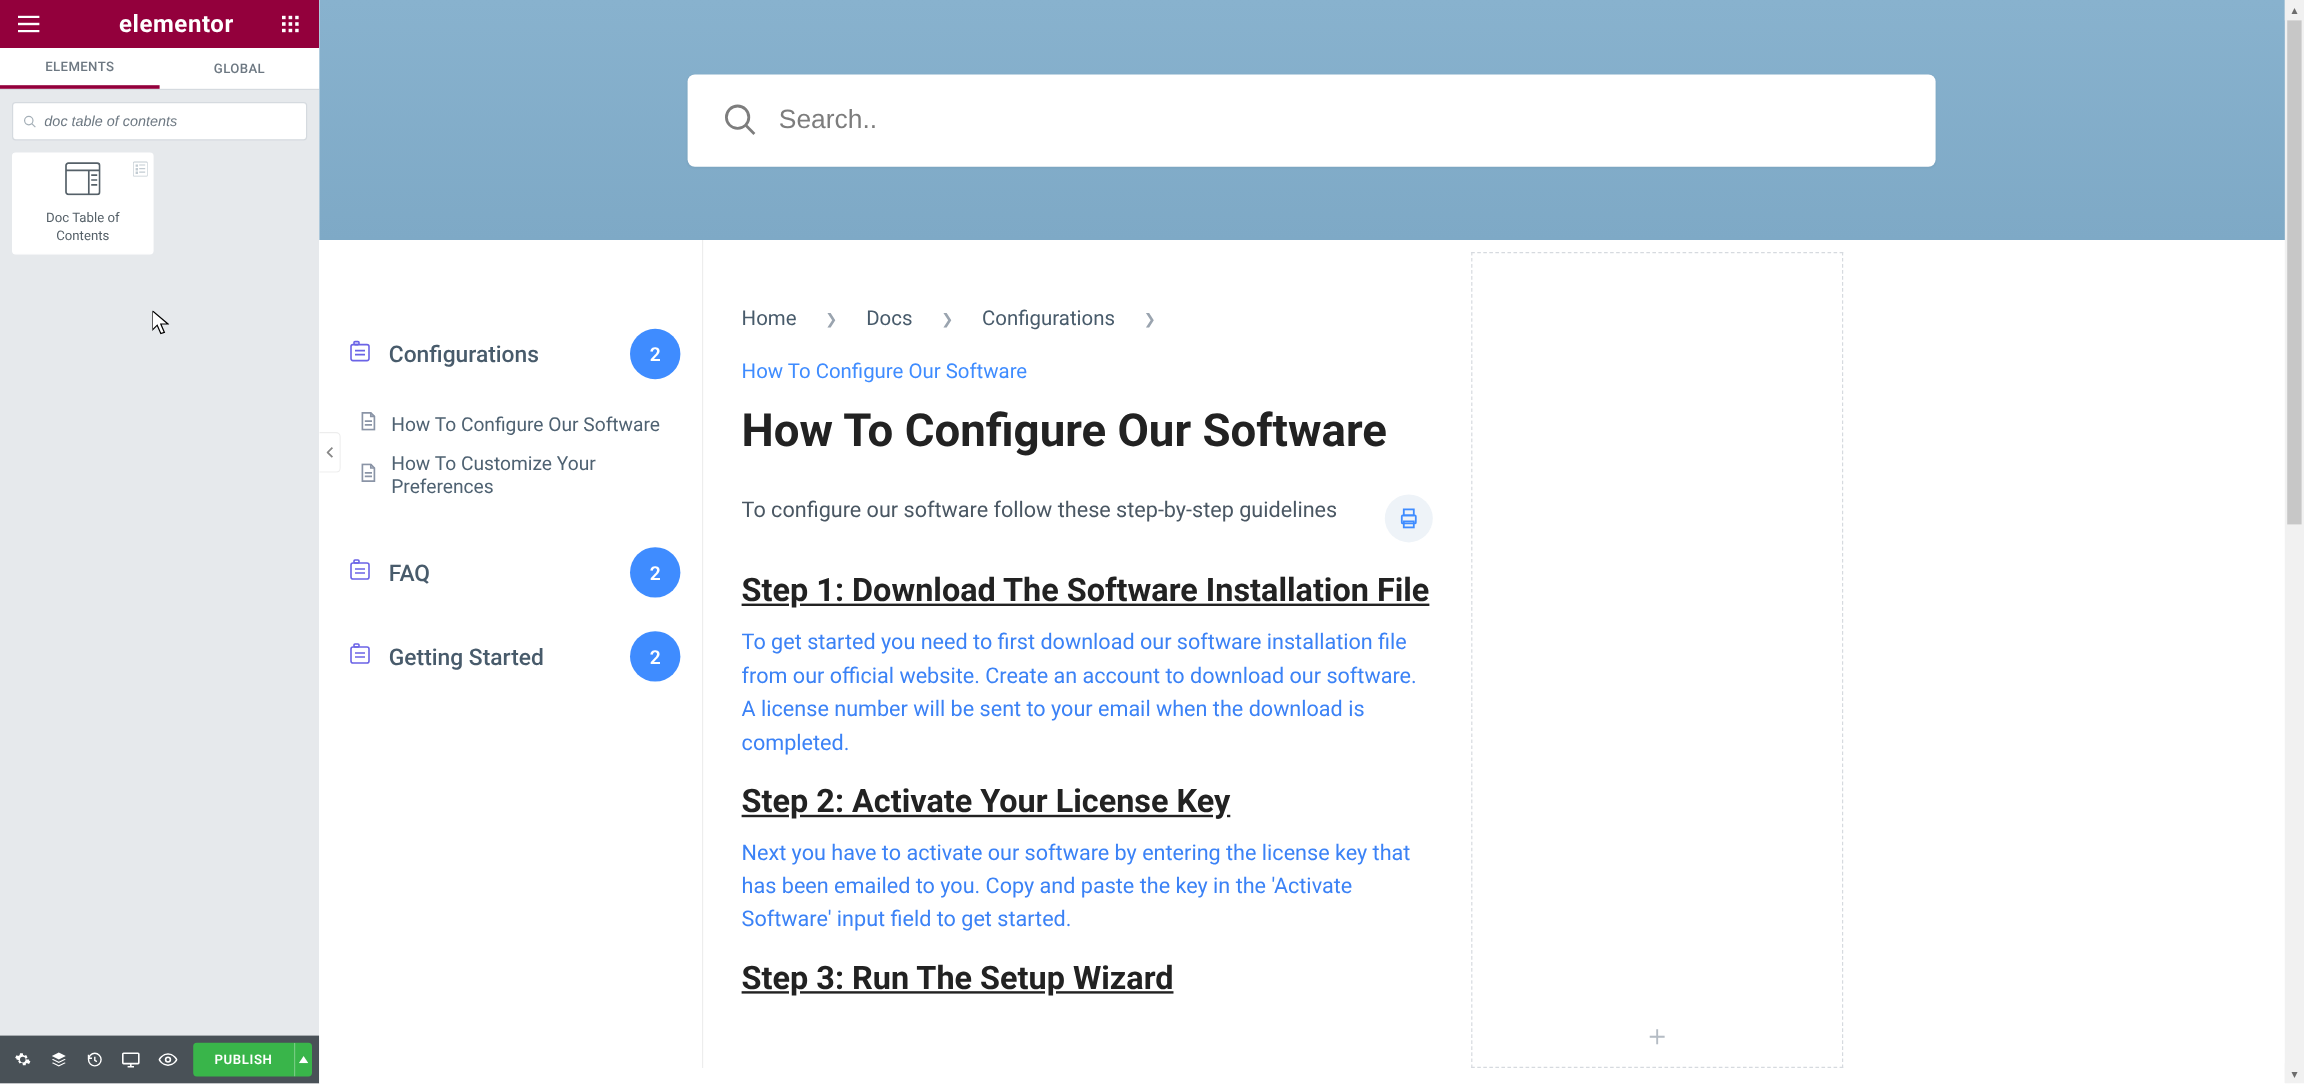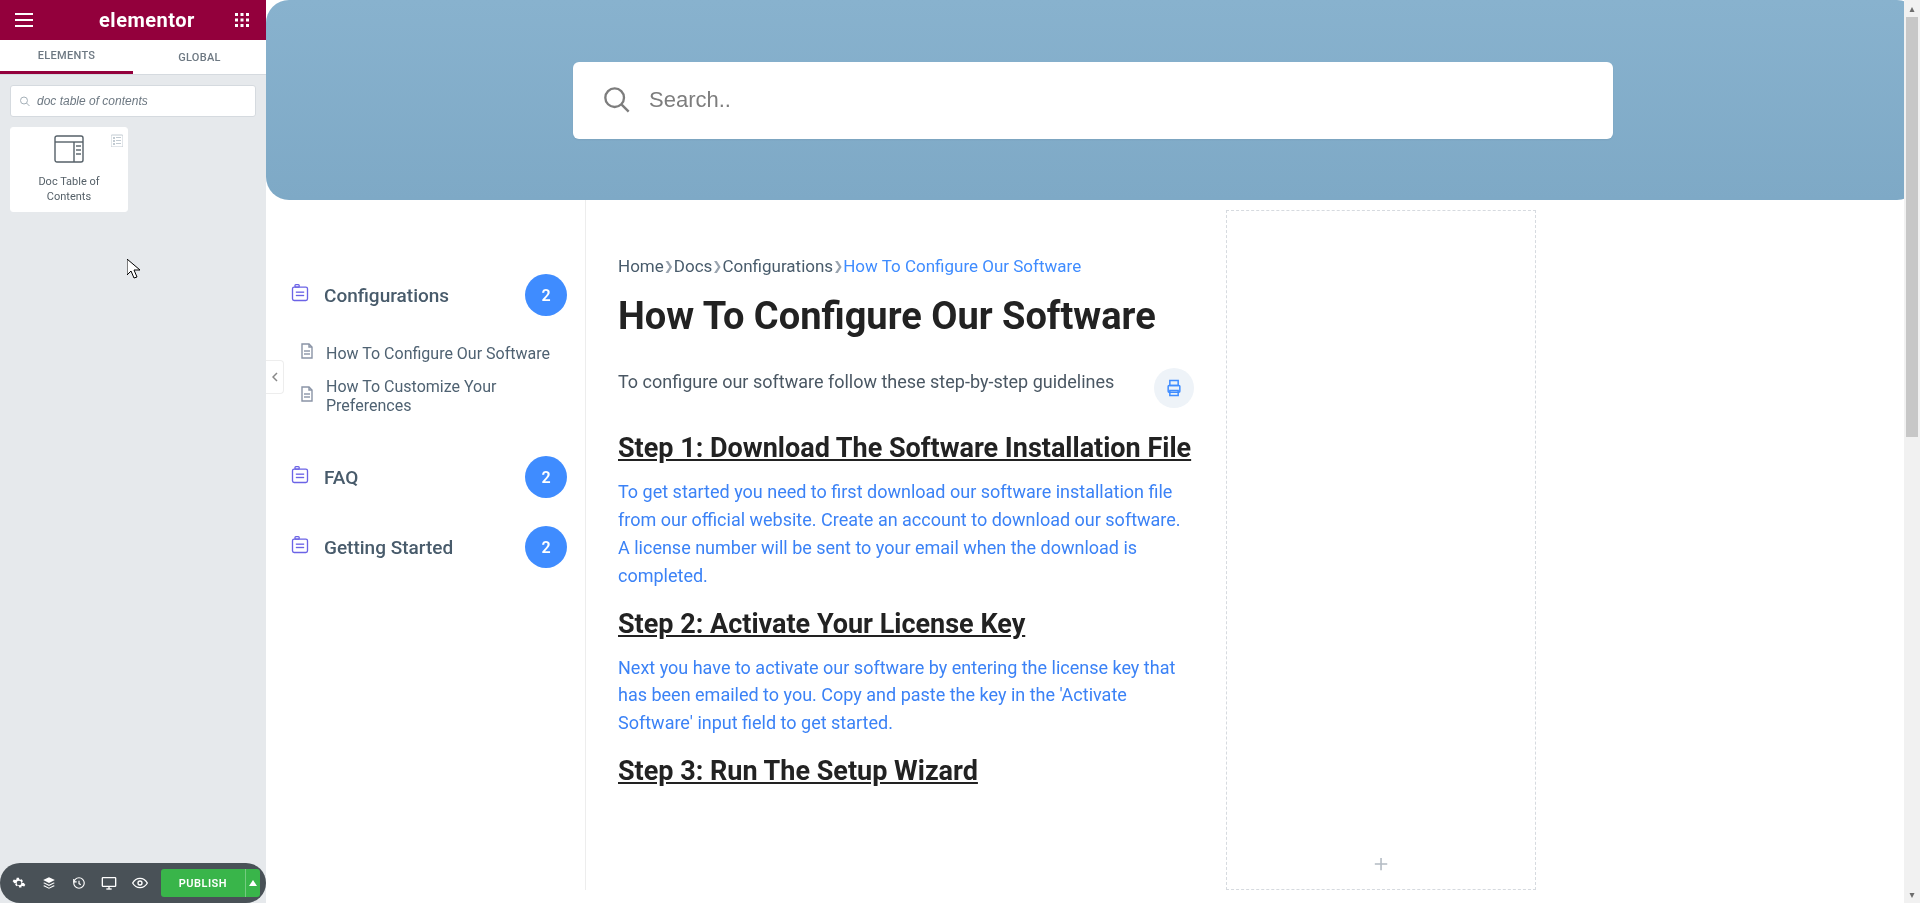--- a/index.html
+++ b/index.html
@@ -15,54 +15,54 @@
 .el-tab.active { color: #6d7882; border-bottom: 3px solid #93003c; background: #fff; }
 .el-search-wrap { padding: 10px; }
 .el-search { height: 32px; background: #fff; border: 1px solid #d5dadf; border-radius: 3px; display: flex; align-items: center; padding: 0 8px; }
 .el-search input { border: 0; outline: 0; background: transparent; font-size: 12px; font-style: italic; color: #6d7882; width: 100%; margin-left: 6px; }
 .el-widgets { padding: 0 10px; display: flex; flex-wrap: wrap; gap: 10px; }
 .el-widget { width: 118px; height: 85px; background: #fff; border: 1px solid #fff; border-radius: 3px; display: flex; flex-direction: column; align-items: center; justify-content: center; cursor: grab; position: relative; padding: 6px 4px; }
 .el-widget-source { position: absolute; top: 4px; right: 4px; color: #c2cbd2; }
 .el-widget-icon { color: #556068; margin-bottom: 8px; }
 .el-widget-label { font-size: 11px; color: #556068; text-align: center; line-height: 1.3; }
 .el-panel-fill { flex: 1; }
-.el-footer { height: 40px; background: #495157; display: flex; align-items: center; padding: 0 6px; gap: 4px; border-radius: 20px; }
+.el-footer { height: 40px; background: #495157; display: flex; align-items: center; padding: 0 6px; gap: 4px; }
 .el-footer-btn { width: 28px; height: 28px; display: flex; align-items: center; justify-content: center; color: #fff; cursor: pointer; font-size: 14px; }
 .el-footer-spacer { flex: 1; }
 .el-publish { height: 28px; background: #39b54a; color: #fff; display: flex; align-items: center; border-radius: 3px; overflow: hidden; }
 .el-publish-main { padding: 0 18px; font-size: 11px; font-weight: 600; letter-spacing: .5px; cursor: pointer; }
 .el-publish-caret { width: 22px; height: 28px; border-left: 1px solid rgba(255,255,255,.3); display: flex; align-items: center; justify-content: center; cursor: pointer; }
 
 
 .preview { position: absolute; left: 266px; top: 0; right: 0; height: 903px; background: #fff; overflow: hidden; }
 .preview-inner { position: absolute; inset: 0; }
 
 
-.hero { height: 200px; background: linear-gradient(180deg, #88b2ce 0%, #7ea9c6 100%); display: flex; align-items: center; justify-content: center; border-radius: 23px; }
+.hero { height: 200px; background: linear-gradient(180deg, #88b2ce 0%, #7ea9c6 100%); display: flex; align-items: center; justify-content: center; }
 .hero-search { width: 1040px; height: 77px; background: #fff; border-radius: 6px; display: flex; align-items: center; padding: 0 30px; box-shadow: 0 1px 2px rgba(0,0,0,.05); }
 .hero-search svg { color: #7d7d7d; }
 .hero-search input { flex: 1; border: 0; outline: 0; font-size: 22px; color: #333; margin-left: 18px; }
 .hero-search input::placeholder { color: #7d7d7d; }
 
 
 .doc-body { display: flex; }
 .doc-sidebar { width: 320px; border-right: 1px solid #ededed; padding: 60px 18px 0 24px; position: relative; }
 .doc-collapse { position: absolute; left: 0; top: 160px; width: 18px; height: 34px; background: #fff; border: 1px solid #ededed; border-left: 0; border-radius: 0 4px 4px 0; display: flex; align-items: center; justify-content: center; color: #888; cursor: pointer; font-size: 11px; }
 .doc-cat { display: flex; align-items: center; justify-content: space-between; padding: 14px 0; cursor: pointer; }
 .doc-cat-left { display: flex; align-items: center; gap: 14px; }
 .doc-cat-icon { color: #6b63e6; }
 .doc-cat-label { color: #485b6b; font-size: 19px; font-weight: 500; }
 .doc-cat-badge { width: 42px; height: 42px; border-radius: 50%; background: #3f8cff; color: #fff; display: flex; align-items: center; justify-content: center; font-weight: 600; font-size: 16px; }
 .doc-sublist { padding: 6px 0 20px 10px; }
 .doc-subitem { display: flex; align-items: center; gap: 12px; padding: 7px 0; cursor: pointer; }
 .doc-subitem .sub-icon { color: #8a94a6; }
 .doc-subitem span.lbl { color: #4f6272; font-size: 16px; }
 
 .doc-main { flex: 1; padding: 56px 32px 0 32px; max-width: 640px; margin-left:0; }
-.breadcrumb { font-size: 17px; color: #485b6b; display: flex; flex-wrap: wrap; align-items: center; gap: 0; margin-bottom: 18px; }
+.breadcrumb { font-size: 17px; color: #485b6b; display: flex; flex-wrap: wrap; align-items: center; gap: 24px; margin-bottom: 18px; }
 .breadcrumb a { color: #485b6b; text-decoration: none; }
 .breadcrumb .crumb-current { color: #3f8cff; }
 .breadcrumb .sep { color: #9aa4af; font-size: 12px; }
 .doc-title { font-size: 38px; font-weight: 700; color: #222; margin-bottom: 30px; }
 .doc-intro-row { display: flex; align-items: flex-start; justify-content: space-between; gap: 20px; margin-bottom: 24px; }
 .doc-intro { font-size: 18px; color: #4a5763; line-height: 1.55; }
 .print-ic { width: 40px; height: 40px; border-radius: 50%; background: #eef3f8; display: flex; align-items: center; justify-content: center; color: #3f8cff; cursor: pointer; flex-shrink: 0; }
 .doc-h2 { font-size: 27px; font-weight: 700; color: #222; margin: 18px 0 14px; text-decoration: underline; }
 .doc-p { font-size: 18px; color: #3b82f6; line-height: 1.55; margin-bottom: 18px; }
 

